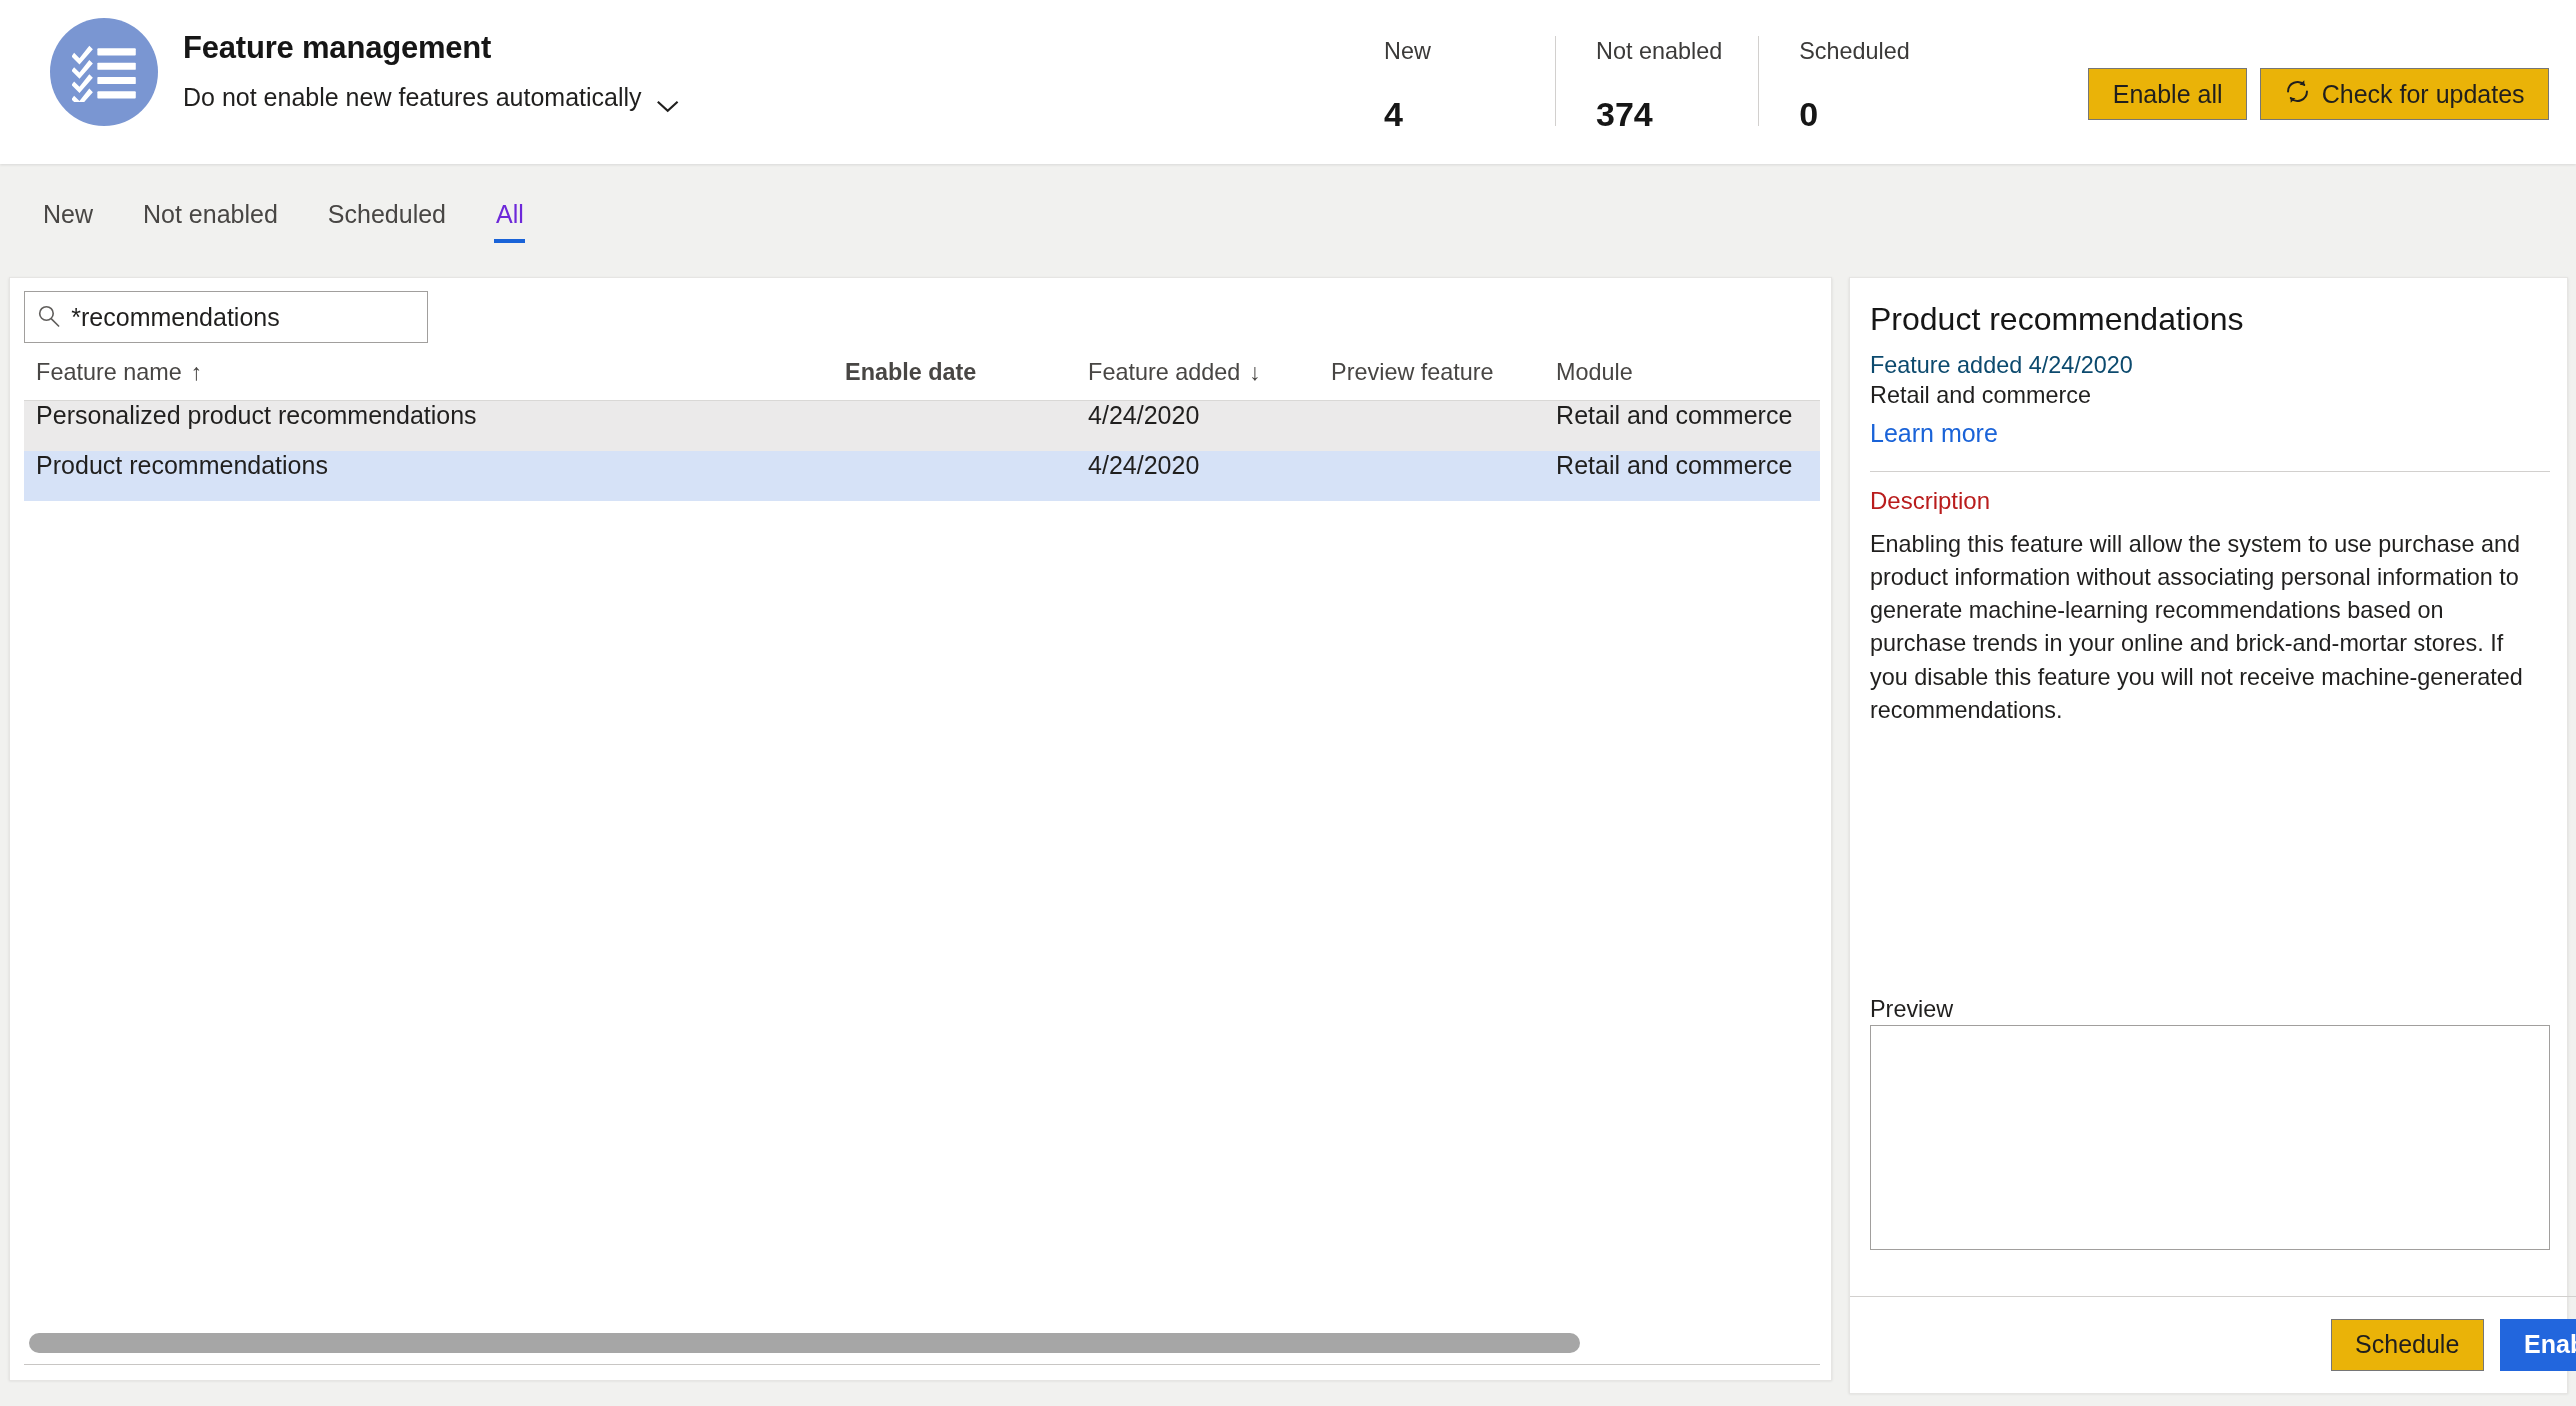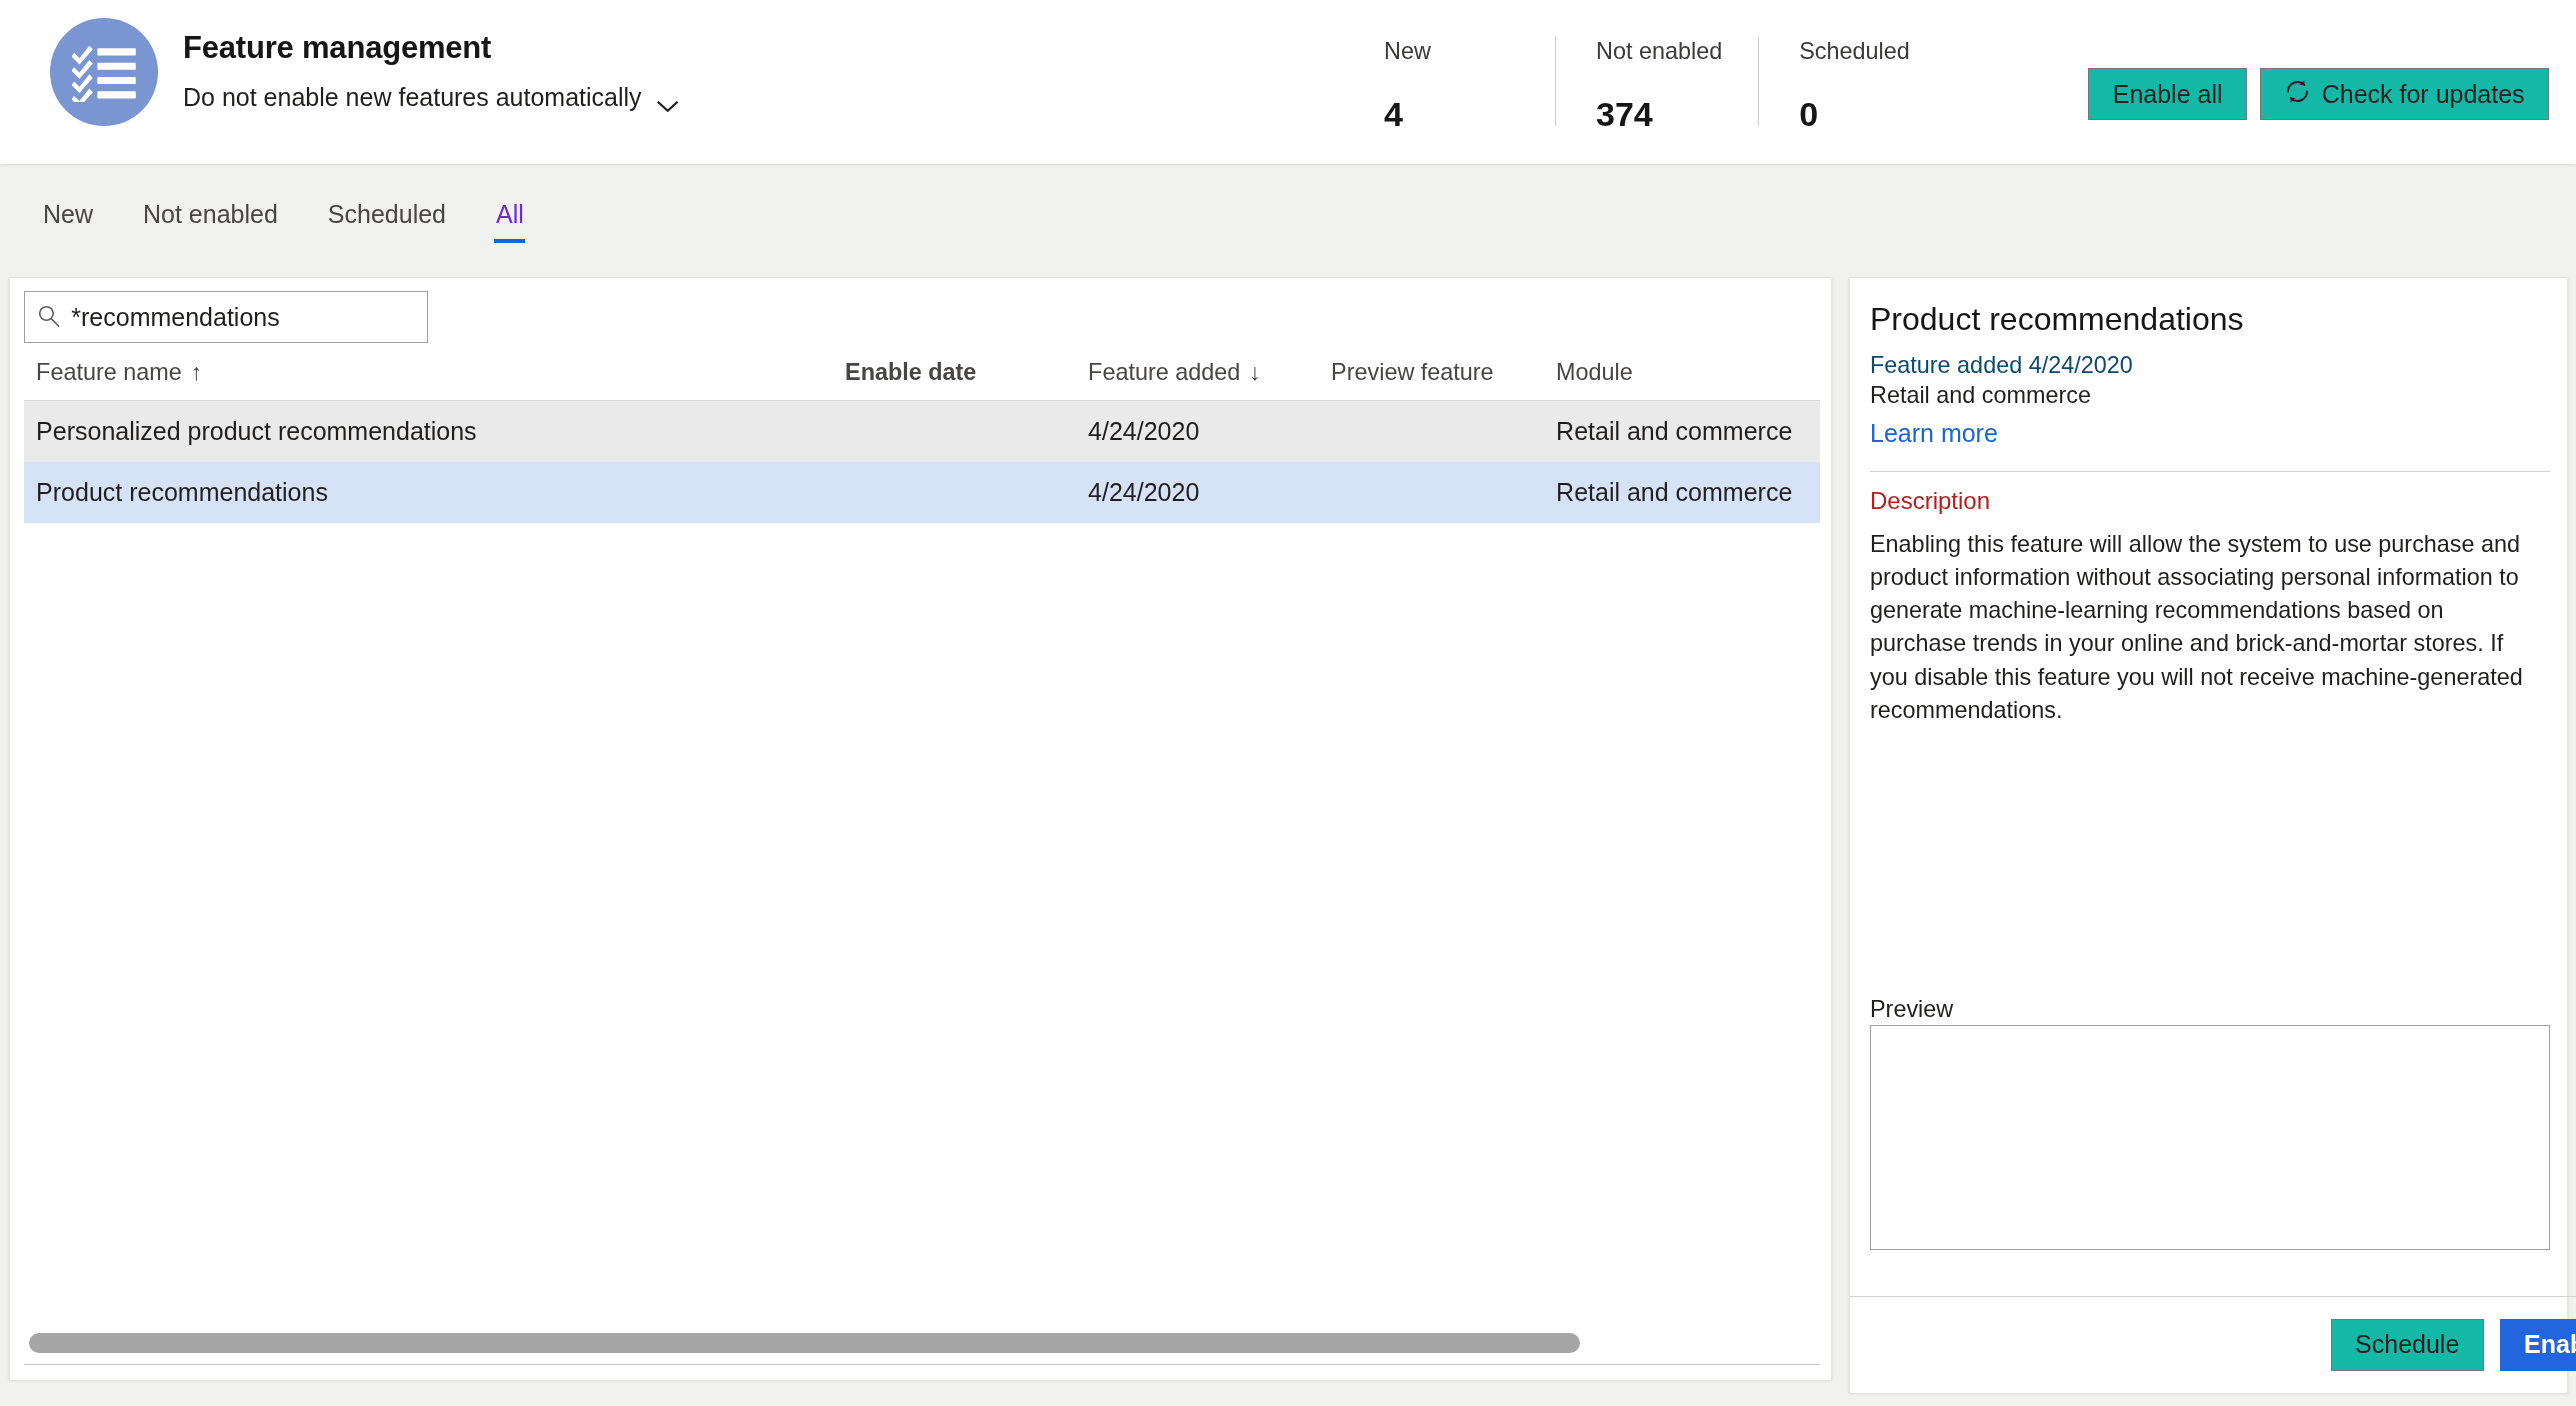--- a/index.html
+++ b/index.html
@@ -71,21 +71,21 @@
 
   .hdr-buttons {
     position: absolute; right: 27px; top: 68px;
     display: flex; gap: 12.6px;
   }
   .btn {
     height: 52px;
     display: inline-flex; align-items: center; justify-content: center;
     gap: 10.8px;
     border: 0.9px solid #767676;
-    background: #14b8a6;
+    background: #eab308;
     color: #201f1e;
     font-family: "Liberation Sans", sans-serif;
     font-size: 25px;
     padding: 0 23.4px;
     cursor: pointer;
     white-space: nowrap;
   }
 
   
   .tabstrip {
@@ -164,22 +164,22 @@
     cursor: pointer;
   }
   .th .sort { font-size: 23.4px; color: #484644; }
   .c-name   { width: 809px; }
   .c-enable { width: 243px; font-weight: bold; }
   .c-added  { width: 243px; }
   .c-prev   { width: 225px; }
   .c-mod    { width: 270px; }
 
   .tbl-row {
-    display: flex; align-items: center;
-    height: 61px;
+    display: flex; align-items: flex-start;
+    height: 50px;
     font-size: 25px; color: #201f1e;
     cursor: pointer;
   }
   .tbl-row.hover    { background: #ebeaea; }
   .tbl-row.selected { background: #d6e2f7; }
   .td {
     padding-left: 12.6px;
     white-space: nowrap; overflow: hidden; text-overflow: ellipsis;
   }
 

